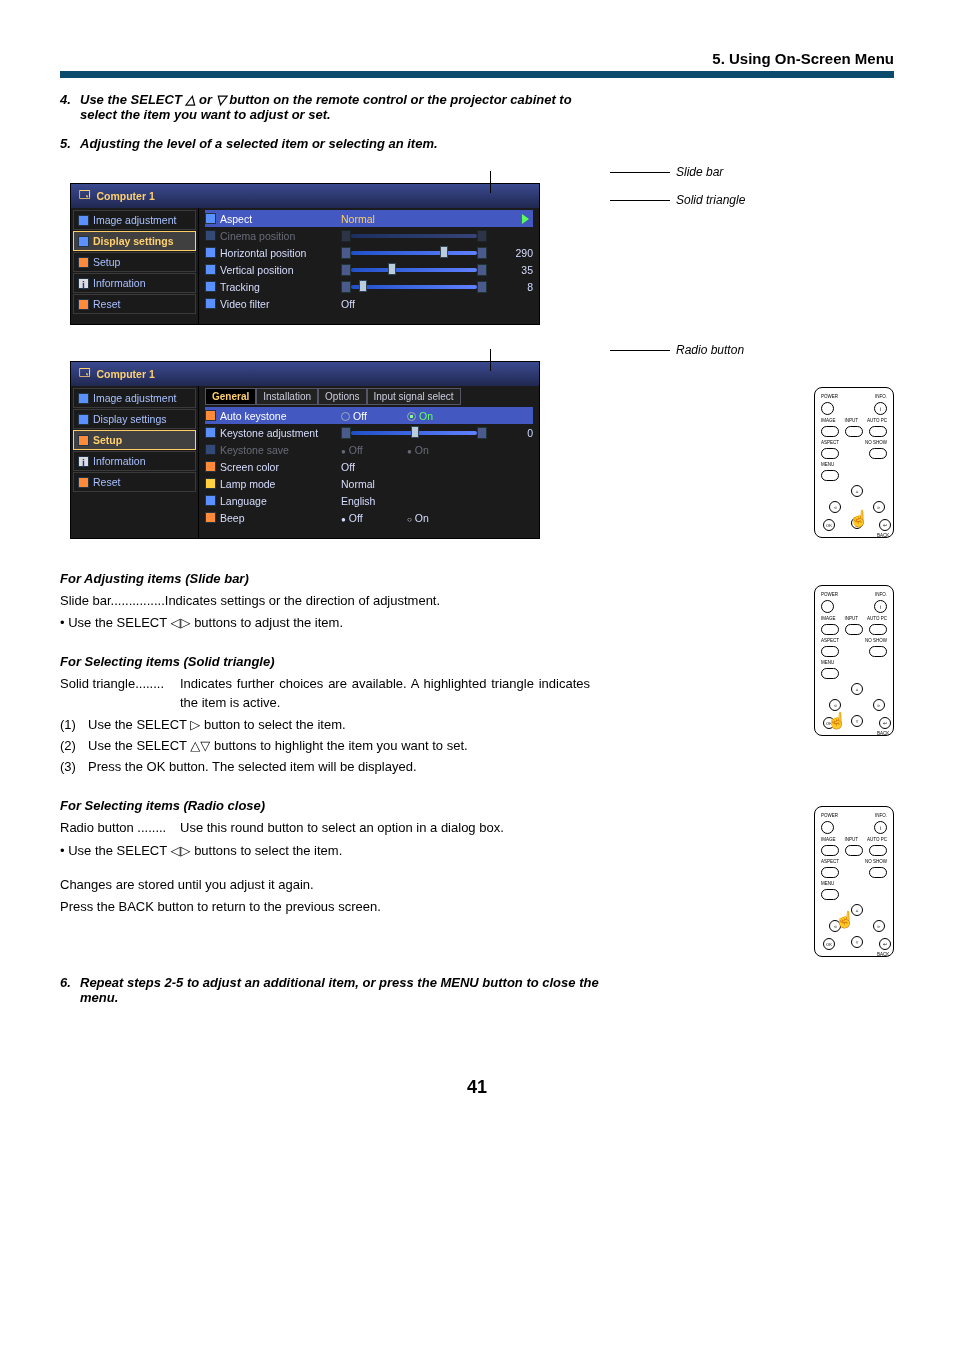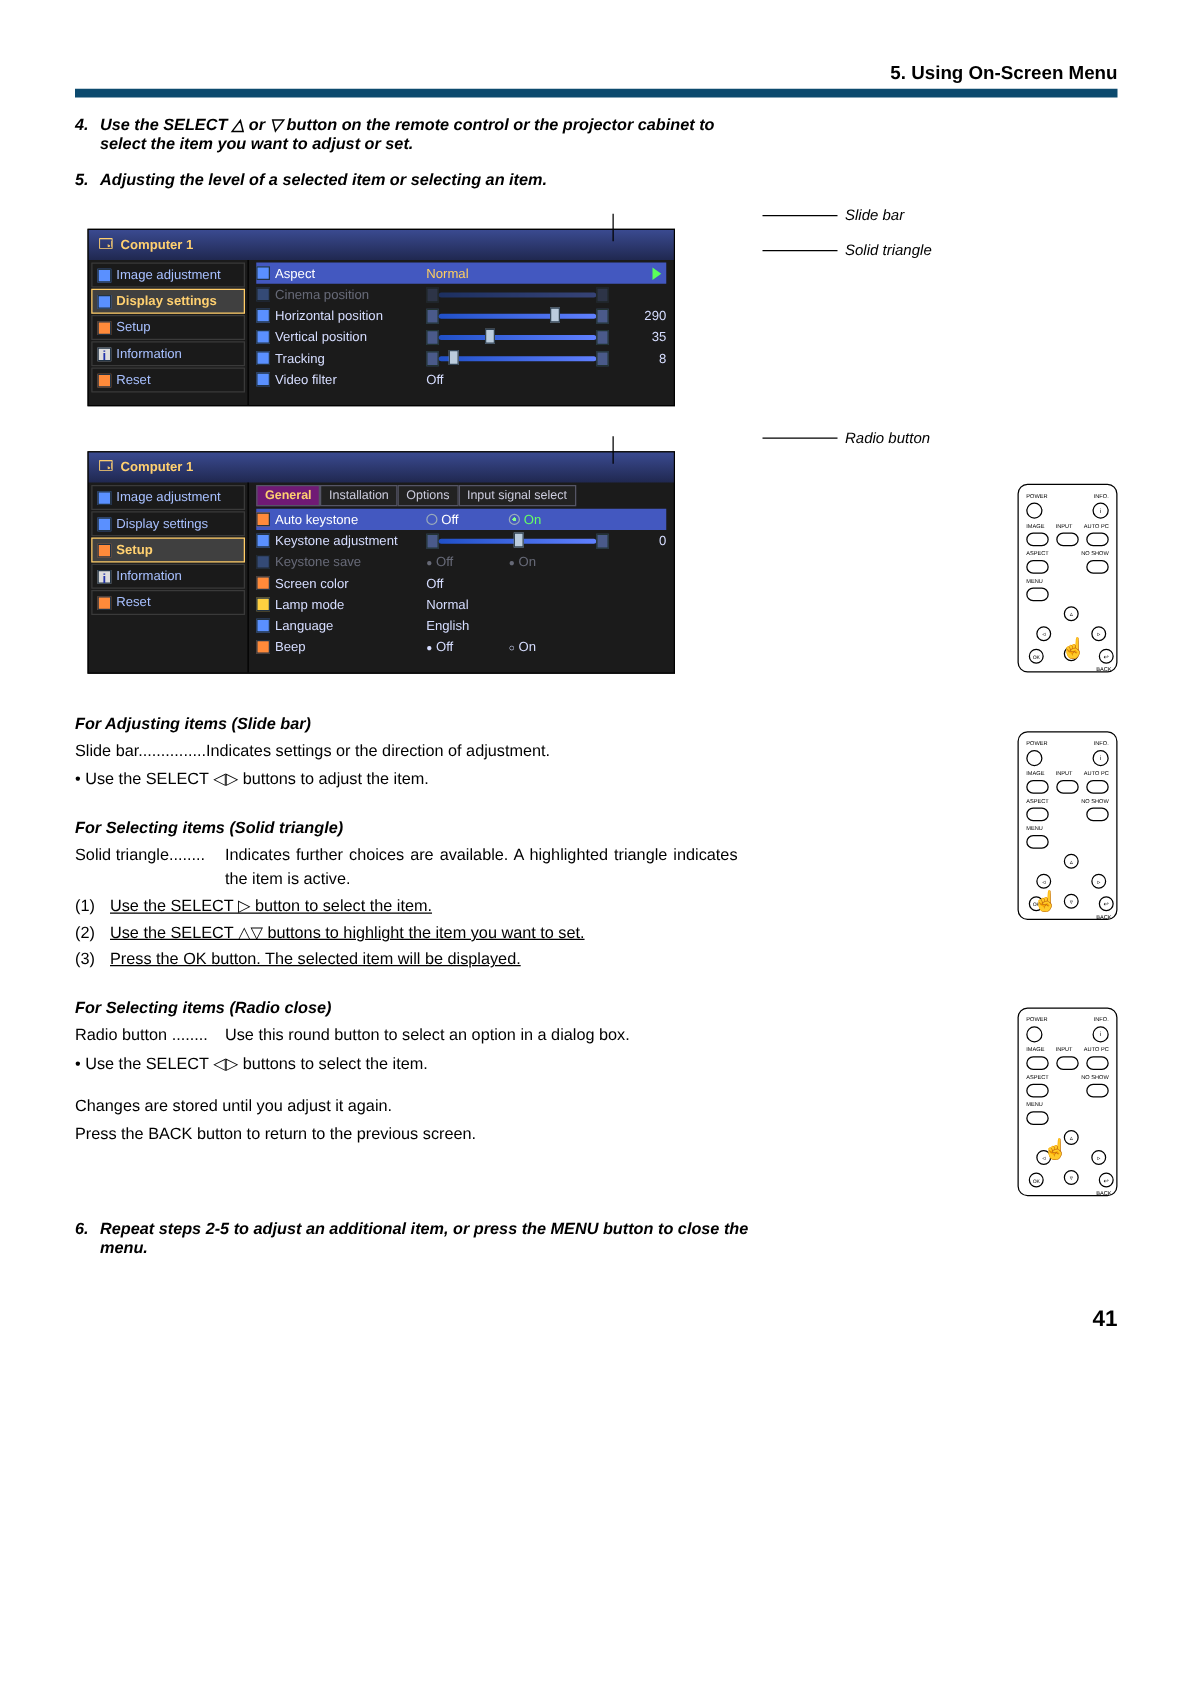--- a/index.html
+++ b/index.html
@@ -25,21 +25,21 @@
   .slider { flex: 1; height: 10px; position: relative; display:flex; align-items:center; }
   .slider .track { flex:1; height:4px; background: linear-gradient(90deg,#2050c8,#6080ff); border-radius:2px; }
   .slider .knob { width: 8px; height: 12px; background: #bcd; border:1px solid #345; position:absolute; top:-2px; }
   .slider .cap { width:10px; height:12px; background:#4a5a8a; border:1px solid #233; }
   .numval { width: 40px; text-align: right; color:#d6ddff; }
   .triangle { width:0; height:0; border-top:5px solid transparent; border-bottom:5px solid transparent; border-left:7px solid #5aff5a; margin-left: auto; margin-right:4px; }
   .radio { width:9px; height:9px; border:1px solid #9ab; border-radius:50%; display:inline-block; margin-right:3px; vertical-align:middle; }
   .radio.on { background: radial-gradient(#8f8 30%,#8f8 30%,transparent 34%); }
   .tabs { display:flex; gap:0; margin-bottom:2px; }
   .tab { border:1px solid #556; padding:2px 6px; color:#ccd; font-size:10px; background:#222; }
-  .tab.active { background:#701a75; color:#ffd070; font-weight:bold; }
+  .tab.active { background:#000000; color:#ffd070; font-weight:bold; }
   .callout { font-style: italic; font-size: 12px; }
   .callout-line { display:flex; align-items:center; }
   .callout-line .dash { flex:0 0 auto; width:60px; border-top:1px solid #000; margin-right:6px; }
   .spacer { height: 14px; }
   
   .remote { width: 80px; border:1px solid #000; border-radius: 8px; padding:6px 6px 4px 6px; margin-left: auto; font-size:5px; text-align:center; }
   .remote .r-row { display:flex; justify-content:space-between; margin-bottom:3px; gap:3px; }
   .remote .r-btn { border:1px solid #000; border-radius:50%; width:13px; height:13px; display:flex; align-items:center; justify-content:center; }
   .remote .r-btn.oval { width:18px; height:11px; border-radius:6px; }
   .remote .r-lbl { font-size:4.5px; }
@@ -48,22 +48,22 @@
   .remote .hand { font-size:16px; position:absolute; }
   
   .subhead { font-weight:bold; font-style:italic; margin-top:22px; margin-bottom:6px; font-size:13px; }
   .para { margin-bottom:4px; line-height:1.4; }
   .indent-def { display:flex; }
   .indent-def .left-term { width:120px; flex:0 0 120px; }
   .indent-def .right-def { flex:1; text-align:justify; }
   .numlist { padding-left:0; }
   .numlist li { display:flex; margin-bottom:3px; line-height:1.4; }
   .numlist li .ln { width:28px; flex:0 0 28px; }
-  .numlist li .lt { flex:1; text-align:justify;text-decoration:underline; }
-  .page-num { text-align:right; font-weight:bold; font-size:18px; margin-top:40px; }
+  .numlist li .lt { flex:1; text-align:justify; }
+  .page-num { text-align:center; font-weight:bold; font-size:18px; margin-top:72px; }
   .ic { width:11px; height:11px; display:inline-block; background:#5a90ff; border:1px solid #234; }
   .ic.orange { background:#ff8a3a; }
 </style>
 </head>
 <body>
 
 <div class="header-line">
   <div class="header-title">5. Using On-Screen Menu</div>
 </div>
 

